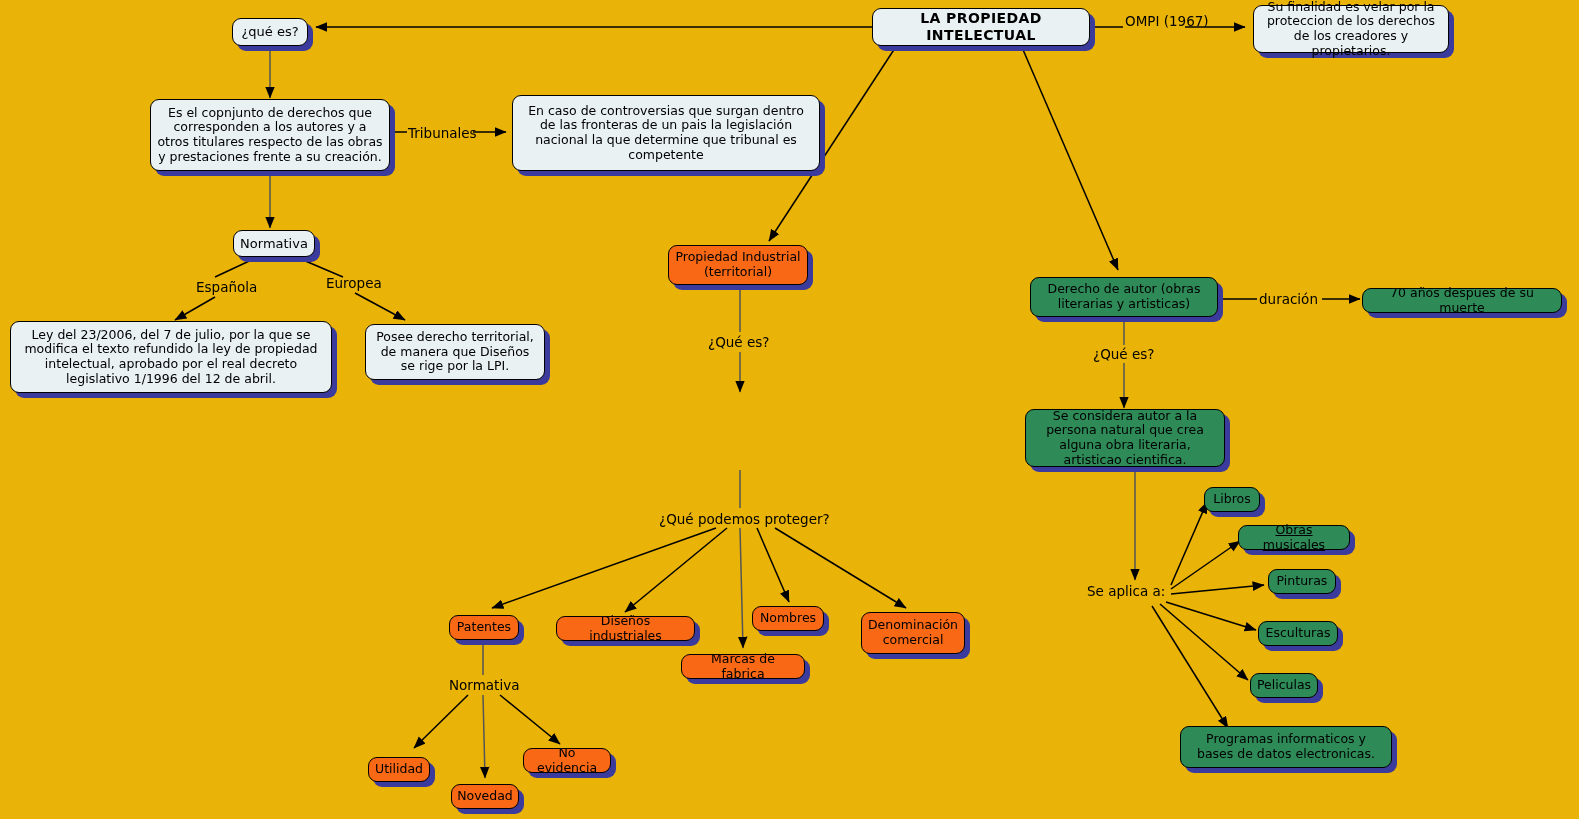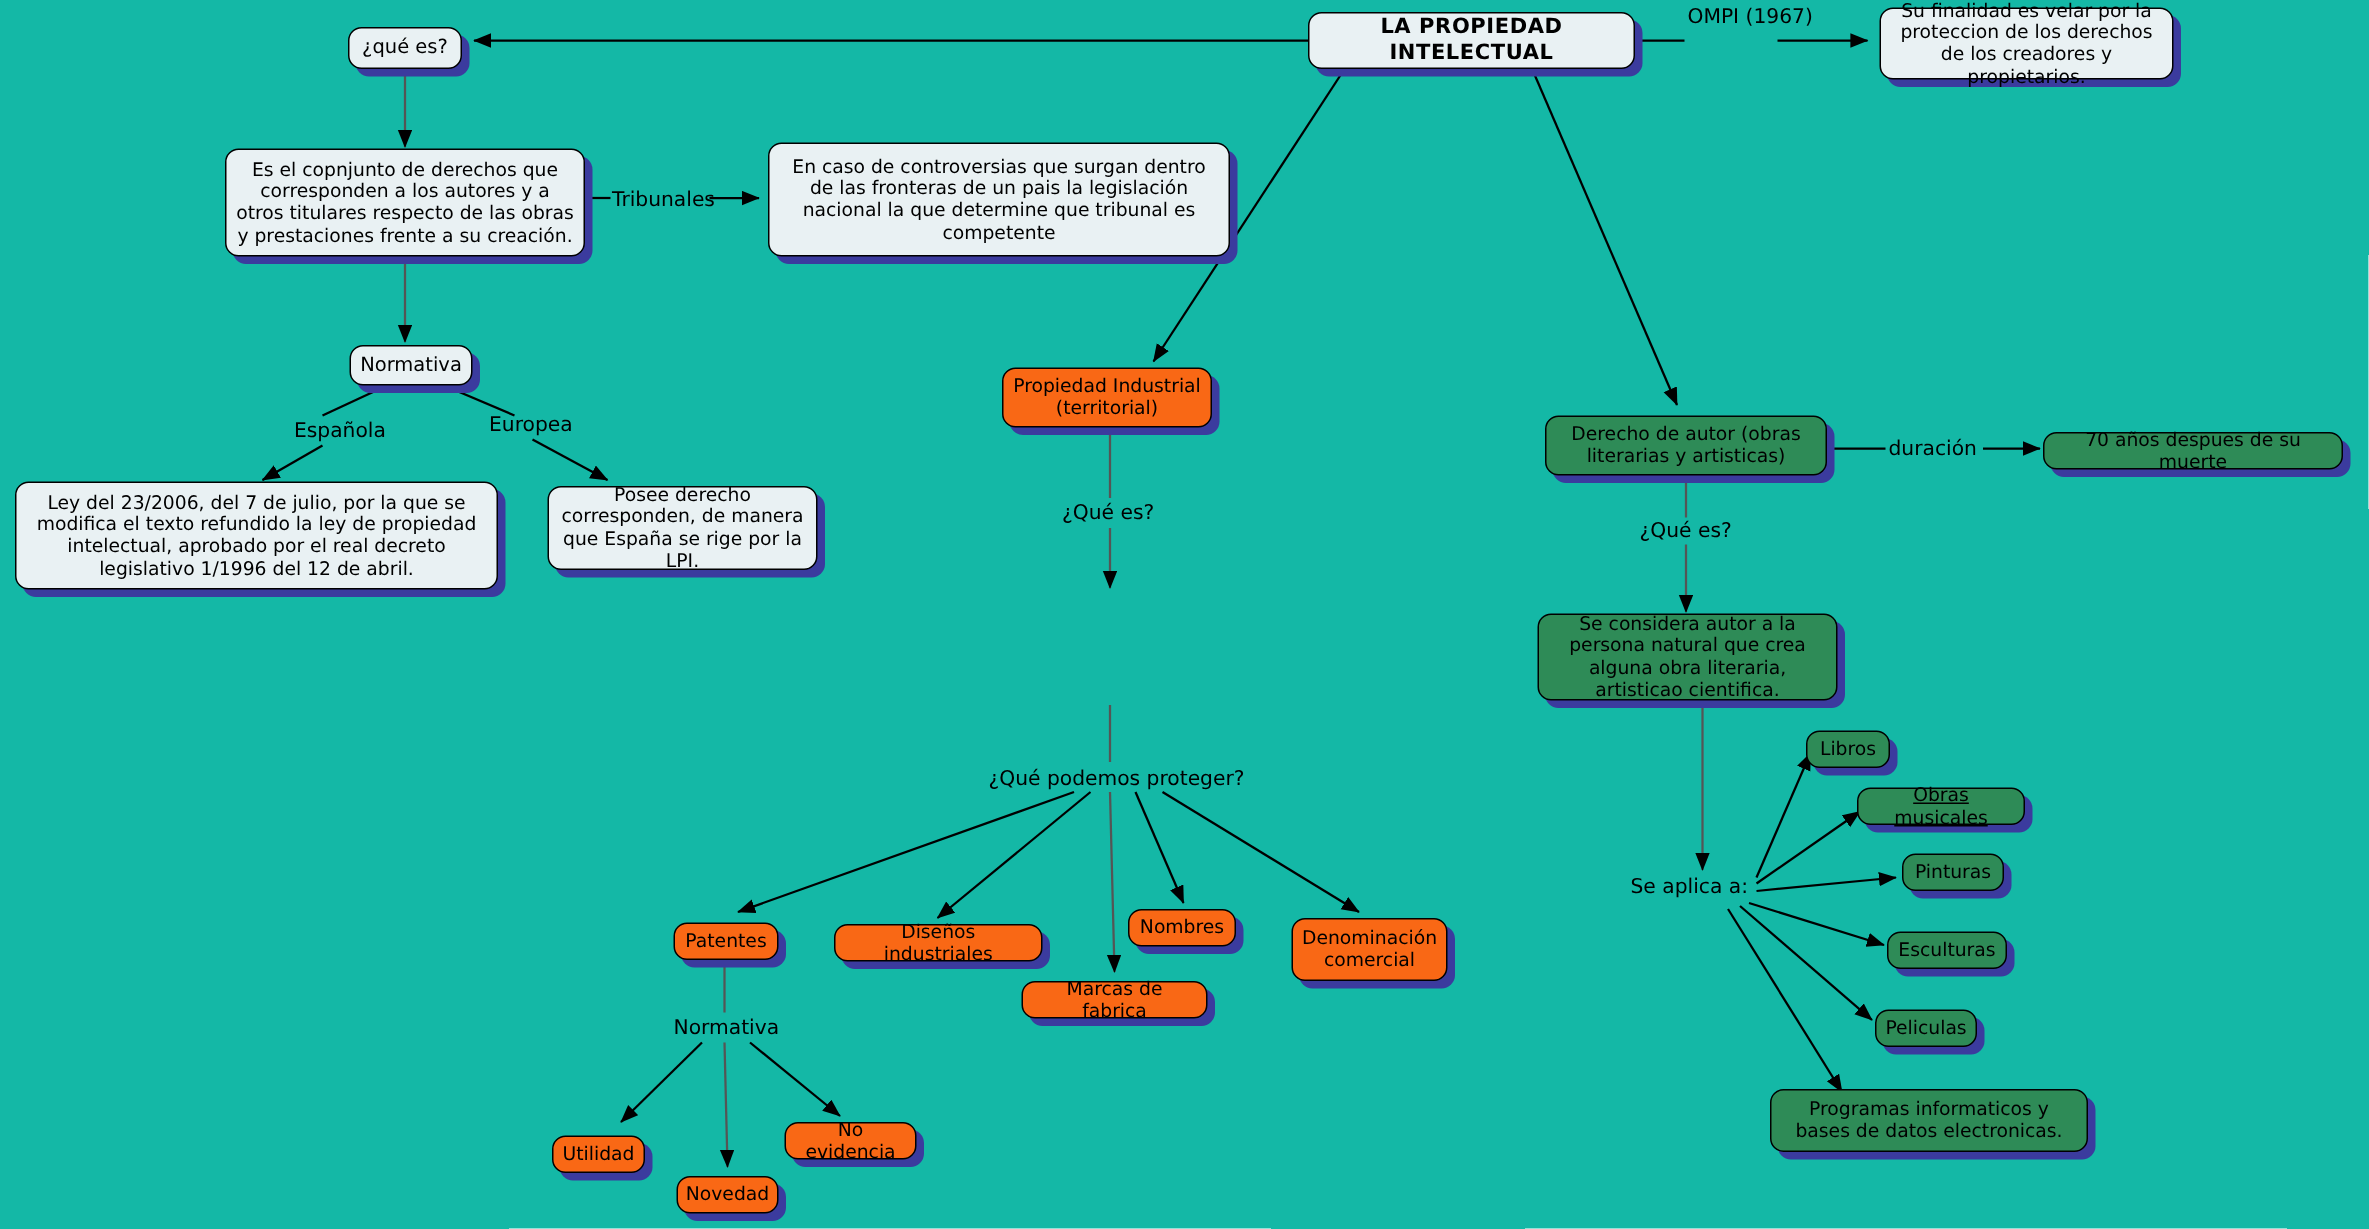--- a/index.html
+++ b/index.html
@@ -7,21 +7,21 @@
     padding: 0;
     background: #ffffff;
   }
   body {
     font-family: "DejaVu Sans", sans-serif;
   }
   #canvas {
     position: relative;
     width: 1579px;
     height: 819px;
-    background: #14b8a6;
+    background: #eab308;
     overflow: hidden;
   }
   #edges {
     position: absolute;
     left: 0;
     top: 0;
     width: 1579px;
     height: 819px;
     pointer-events: none;
   }
@@ -153,21 +153,21 @@
 
   <div class="node light" style="left:233px; top:230px; width:82px; height:27px; font-size:13px;">
     <span>Normativa</span>
   </div>
 
   <div class="node light" style="left:10px; top:321px; width:322px; height:72px; font-size:12.5px;">
     <span>Ley del 23/2006, del 7 de julio, por la que se modifica el texto refundido la ley de propiedad intelectual, aprobado por el real decreto legislativo 1/1996 del 12 de abril.</span>
   </div>
 
   <div class="node light" style="left:365px; top:324px; width:180px; height:56px; font-size:12.5px;">
-    <span>Posee derecho corresponden, de manera que España se rige por la LPI.</span>
+    <span>Posee derecho territorial, de manera que Diseños se rige por la LPI.</span>
   </div>
 
   <div class="node orange" style="left:668px; top:245px; width:140px; height:40px; font-size:12.5px;">
     <span>Propiedad Industrial (territorial)</span>
   </div>
 
 
   <div class="node orange" style="left:449px; top:615px; width:70px; height:25px; font-size:12.5px;">
     <span>Patentes</span>
   </div>
@@ -229,21 +229,21 @@
   </div>
 
   <div class="node green" style="left:1250px; top:673px; width:68px; height:25px; font-size:12.5px;">
     <span>Peliculas</span>
   </div>
 
   <div class="node green" style="left:1180px; top:726px; width:212px; height:42px; font-size:12.5px;justify-content:center;">
     <span>Programas informaticos y bases de datos electronicas.</span>
   </div>
 
-  <div class="edge-label" style="left:1125px; top:4px; text-align:center; line-height:1.15;">
+  <div class="edge-label" style="left:1125px; top:14px; text-align:center; line-height:1.15;">
     <span style="white-space:pre-line;">OMPI (1967)</span>
   </div>
 
   <div class="edge-label" style="left:408px; top:125px;">
     <span>Tribunales</span>
   </div>
 
   <div class="edge-label" style="left:196px; top:279px;">
     <span>Española</span>
   </div>

